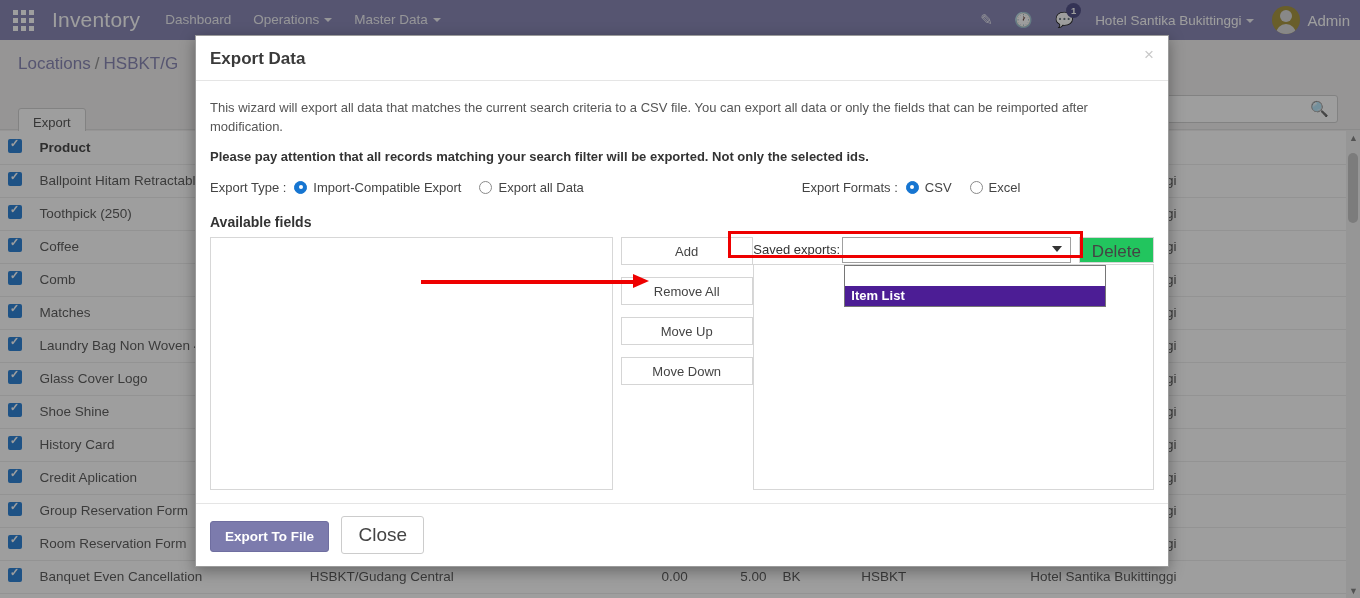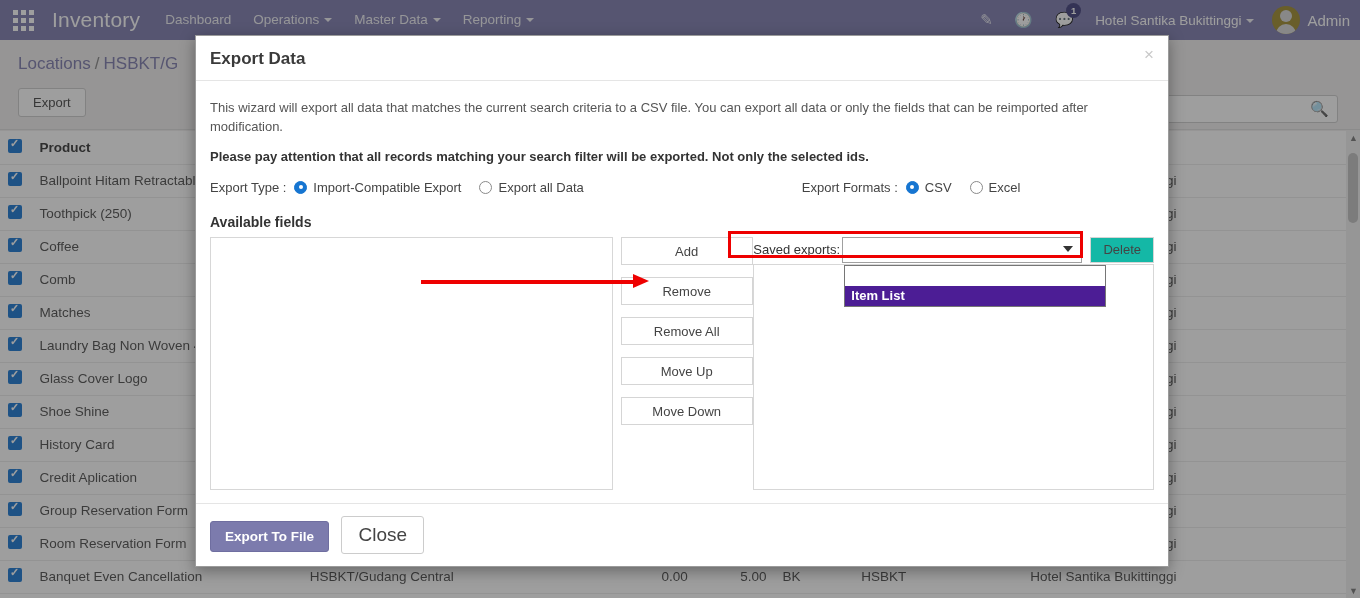--- a/index.html
+++ b/index.html
@@ -40,21 +40,21 @@
     position:relative; overflow:hidden; display:inline-block; vertical-align: middle;
   }
   .avatar::before { content:""; position:absolute; top:4px; left:8px; width:12px; height:12px; border-radius:50%; background:#d8d8d8; }
   .avatar::after  { content:""; position:absolute; top:18px; left:4px; width:20px; height:16px; border-radius:10px 10px 0 0; background:#d8d8d8; }
   .user-name { color:#fff; font-size:15px; }
 
   .subheader { position:absolute; top:40px; left:0; width:1360px; height:90px; background:#f0eeee; border-bottom:1px solid #dcdcdc; }
   .breadcrumb { position:absolute; top:14px; left:18px; font-size:17px; color:#7c7bad; }
   .breadcrumb .sep { color:#888; padding: 0 4px; }
   .btn-export-top {
-    position:absolute; top:48px; left:18px; padding:6px 14px; font-size:13px;
+    position:absolute; top:68px; left:18px; padding:6px 14px; font-size:13px;
     background:#fff; border:1px solid #ccc; border-radius:3px; color:#444;
   }
   .searchbar {
     position:absolute; top:55px; right:22px; width:350px; height:28px;
     background:#fff; border:1px solid #ccc; border-radius:3px;
   }
   .search-icon { position:absolute; right:8px; top:4px; color:#666; font-size:15px; }
   .pager { position:absolute; top:94px; right:22px; display:flex; align-items:center; font-size:13px; color:#444; }
   .pager-count { margin-right: 12px; }
   .pager-btn { width:27px; height:26px; border:1px solid #ccc; background:#fff; display:flex; align-items:center; justify-content:center; color:#333; font-size:14px; }
@@ -124,21 +124,21 @@
     display:block; width:132px; height:28px; line-height:27px; text-align:center;
     border:1px solid #d5d5d5; background:#fff; font-size:13px; color:#444; margin-bottom:12px;
   }
   .pane-right { width: 408px; margin-left: 0px; position: relative; }
   .saved-row { display:flex; align-items:center; height:26px; margin-bottom: 0px; }
   .saved-label { font-size:13px; color:#333; padding-right:2px; }
   .select-box {
     flex: 1; height:26px; border:1px solid #a0a0a0; background:#fff; position:relative;
   }
   .select-box .sel-caret { position:absolute; right:8px; top:8px; border-left:5px solid transparent; border-right:5px solid transparent; border-top:6px solid #333; }
-  .btn-delete { margin-left:8px; padding:4px 12px; font-size:13px; background:#14b8a6; border:1px solid #d5d5d5; color:#444; height:26px; }
+  .btn-delete { margin-left:8px; padding:4px 12px; font-size:17px; background:#22c55e; border:1px solid #d5d5d5; color:#444; height:26px; }
   .export-list { border:1px solid #d7d7d7; background:#fff; height:226px; margin-top:1px; }
 
   
   .dropdown-open {
     position:absolute; left:91px; top:28px; width:262px; background:#fff;
     border:1px solid #767676; z-index: 40;
   }
   .dd-opt { height:20px; font-size:13px; padding: 0 6px; line-height:20px; color:#111; }
   .dd-opt.sel { background:#4c1d95; color:#fff; font-weight:bold; }
 
@@ -177,21 +177,20 @@
           <i></i>
           <i></i>
           <i></i>
         </div>
     </div>
     <div class="brand">Inventory</div>
 
     <div class="menu-item"><span>Dashboard</span></div>
     <div class="menu-item"><span>Operations</span><span class="caret-d"></span></div>
     <div class="menu-item"><span>Master Data</span><span class="caret-d"></span></div>
-    <div class="menu-item"><span>Reporting</span><span class="caret-d"></span></div>
 
     <div class="topbar-right">
       <div class="tb-icon">✎</div>
       <div class="tb-icon">🕐</div>
       <div class="tb-icon">💬
         <span class="badge">1</span>
       </div>
       <div class="company-name"><span>Hotel Santika Bukittinggi</span><span class="caret-d"></span></div>
       <div class="avatar"></div>
       <div class="user-name">Admin</div>
@@ -407,21 +406,20 @@
         </div>
       </div>
 
       <div class="panes">
         <div class="pane-left">
           <div class="listbox"></div>
         </div>
 
         <div class="pane-mid">
           <div class="mid-btn">Add</div>
-          <div class="mid-btn">Remove</div>
           <div class="mid-btn">Remove All</div>
           <div class="mid-btn">Move Up</div>
           <div class="mid-btn">Move Down</div>
         </div>
 
         <div class="pane-right">
           <div class="saved-row">
             <span class="saved-label">Saved exports:</span>
             <div class="select-box">
               <span class="sel-caret"></span>

